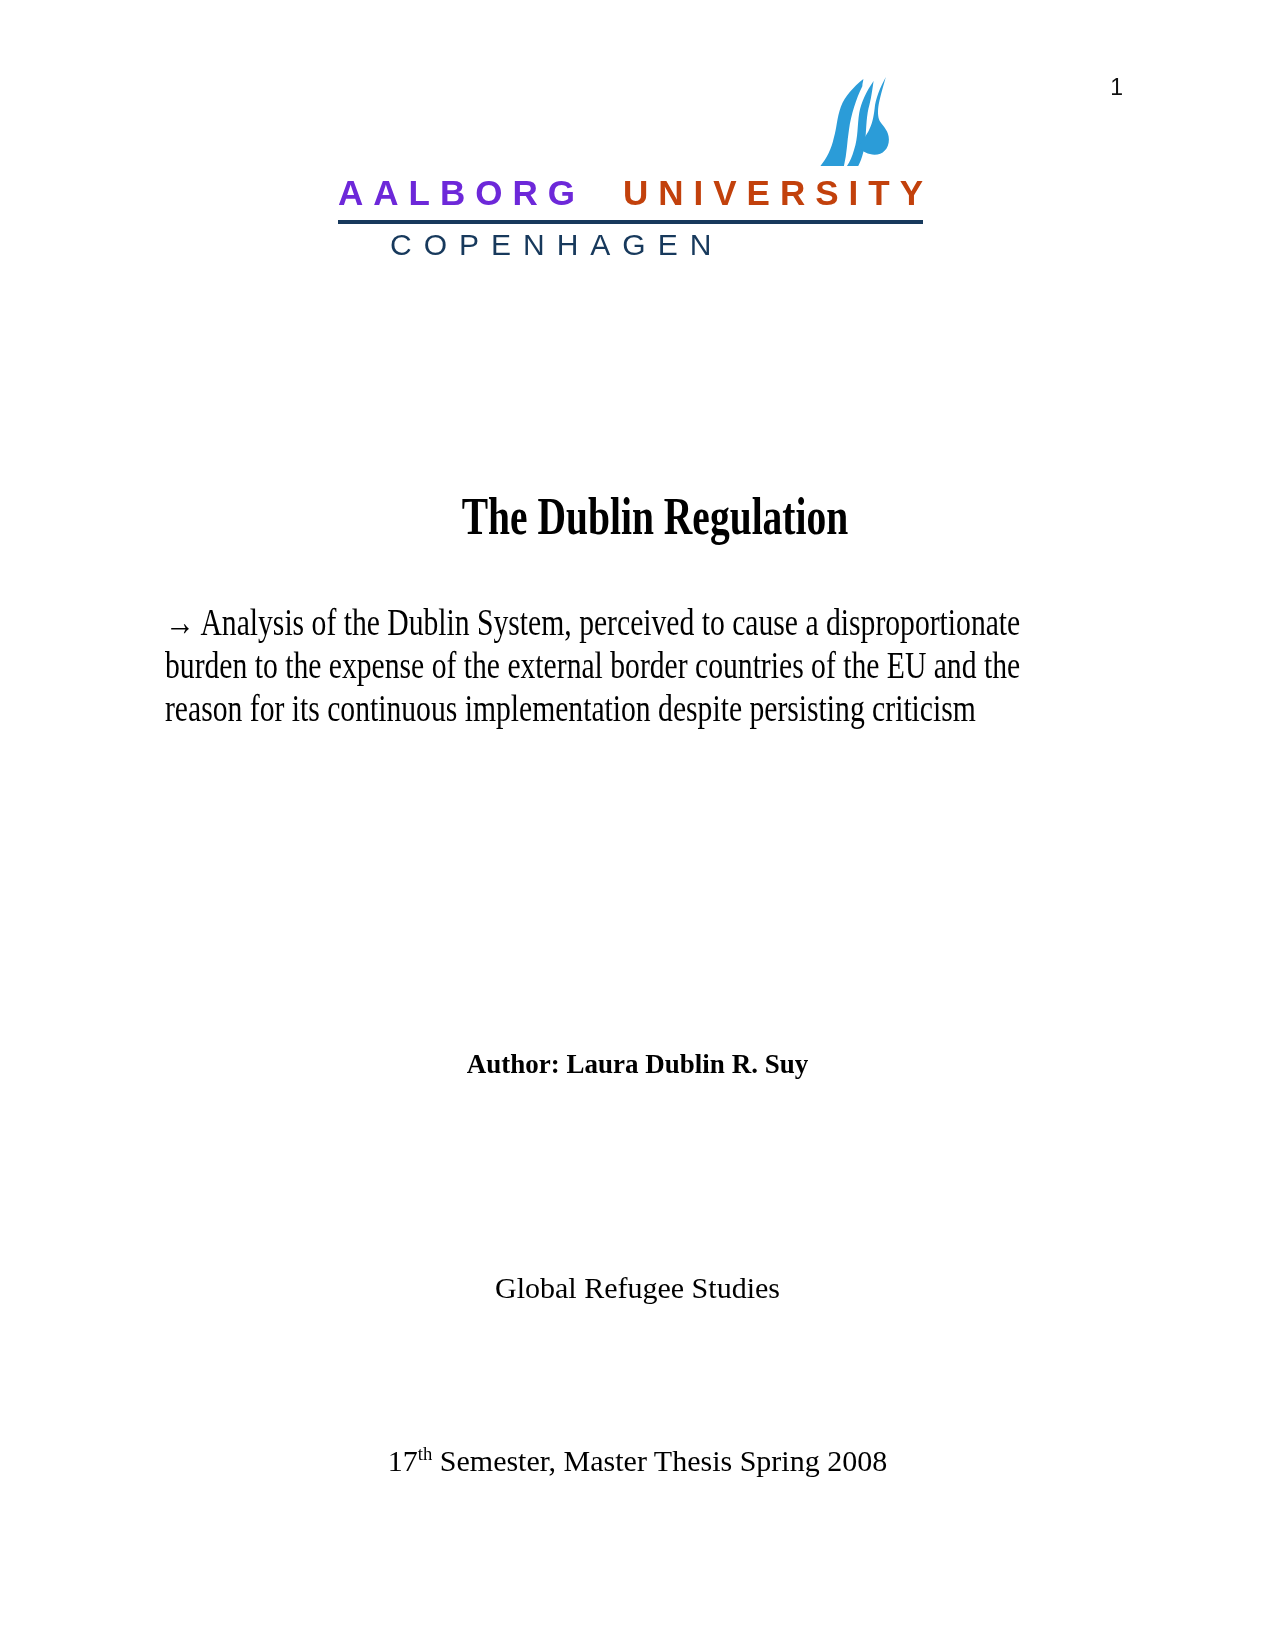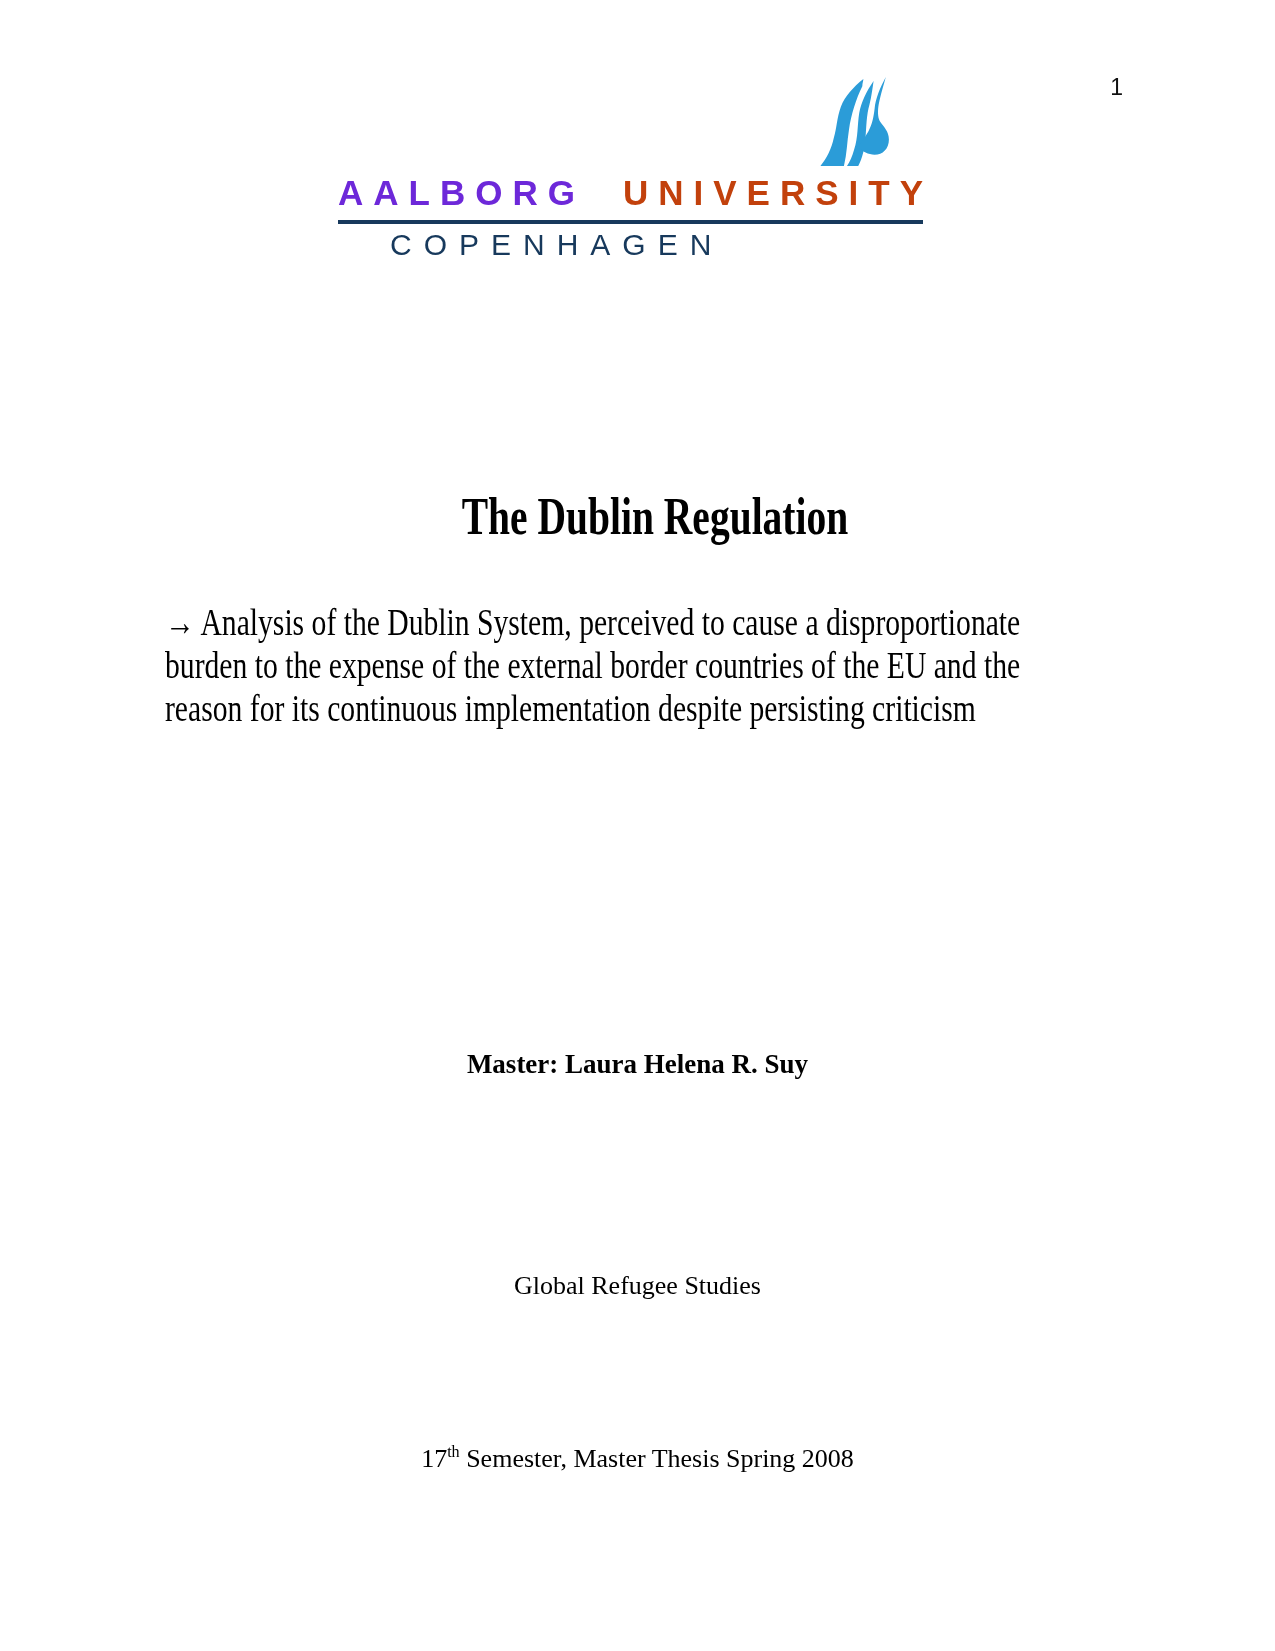--- a/index.html
+++ b/index.html
@@ -114,21 +114,21 @@
   }
   .credit.author { top: 1049px; }
   .credit.supervisor { top: 1097px; }
 
   
   .footer-line {
     position: absolute;
     left: 0;
     width: 100%;
     text-align: center;
-    font-size: 26px;
+    font-size: 30px;
     white-space: nowrap;
   }
   .footer-line.program { top: 1271px; }
   .footer-line.institution { top: 1357px; }
   .footer-line.semester { top: 1444px; }
   .footer-line sup {
     font-size: 0.62em;
     vertical-align: super;
     line-height: 0;
   }
@@ -184,21 +184,21 @@
   </div>
 
   <div class="title">The Dublin Regulation</div>
 
   <div class="subtitle">
     <div class="subtitle-line">→ Analysis of the Dublin System, perceived to cause a disproportionate</div>
     <div class="subtitle-line">burden to the expense of the external border countries of the EU and the</div>
     <div class="subtitle-line">reason for its continuous implementation despite persisting criticism</div>
   </div>
 
-  <div class="credit author">Master: Laura Helena R. Suy</div>
+  <div class="credit author">Author: Laura Dublin R. Suy</div>
 
 
   <div class="footer-line program">Global Refugee Studies</div>
 
 
   <div class="footer-line semester">
     <span>17</span><sup>th</sup><span> Semester, Master Thesis Spring 2008</span>
   </div>
 
 </div>

